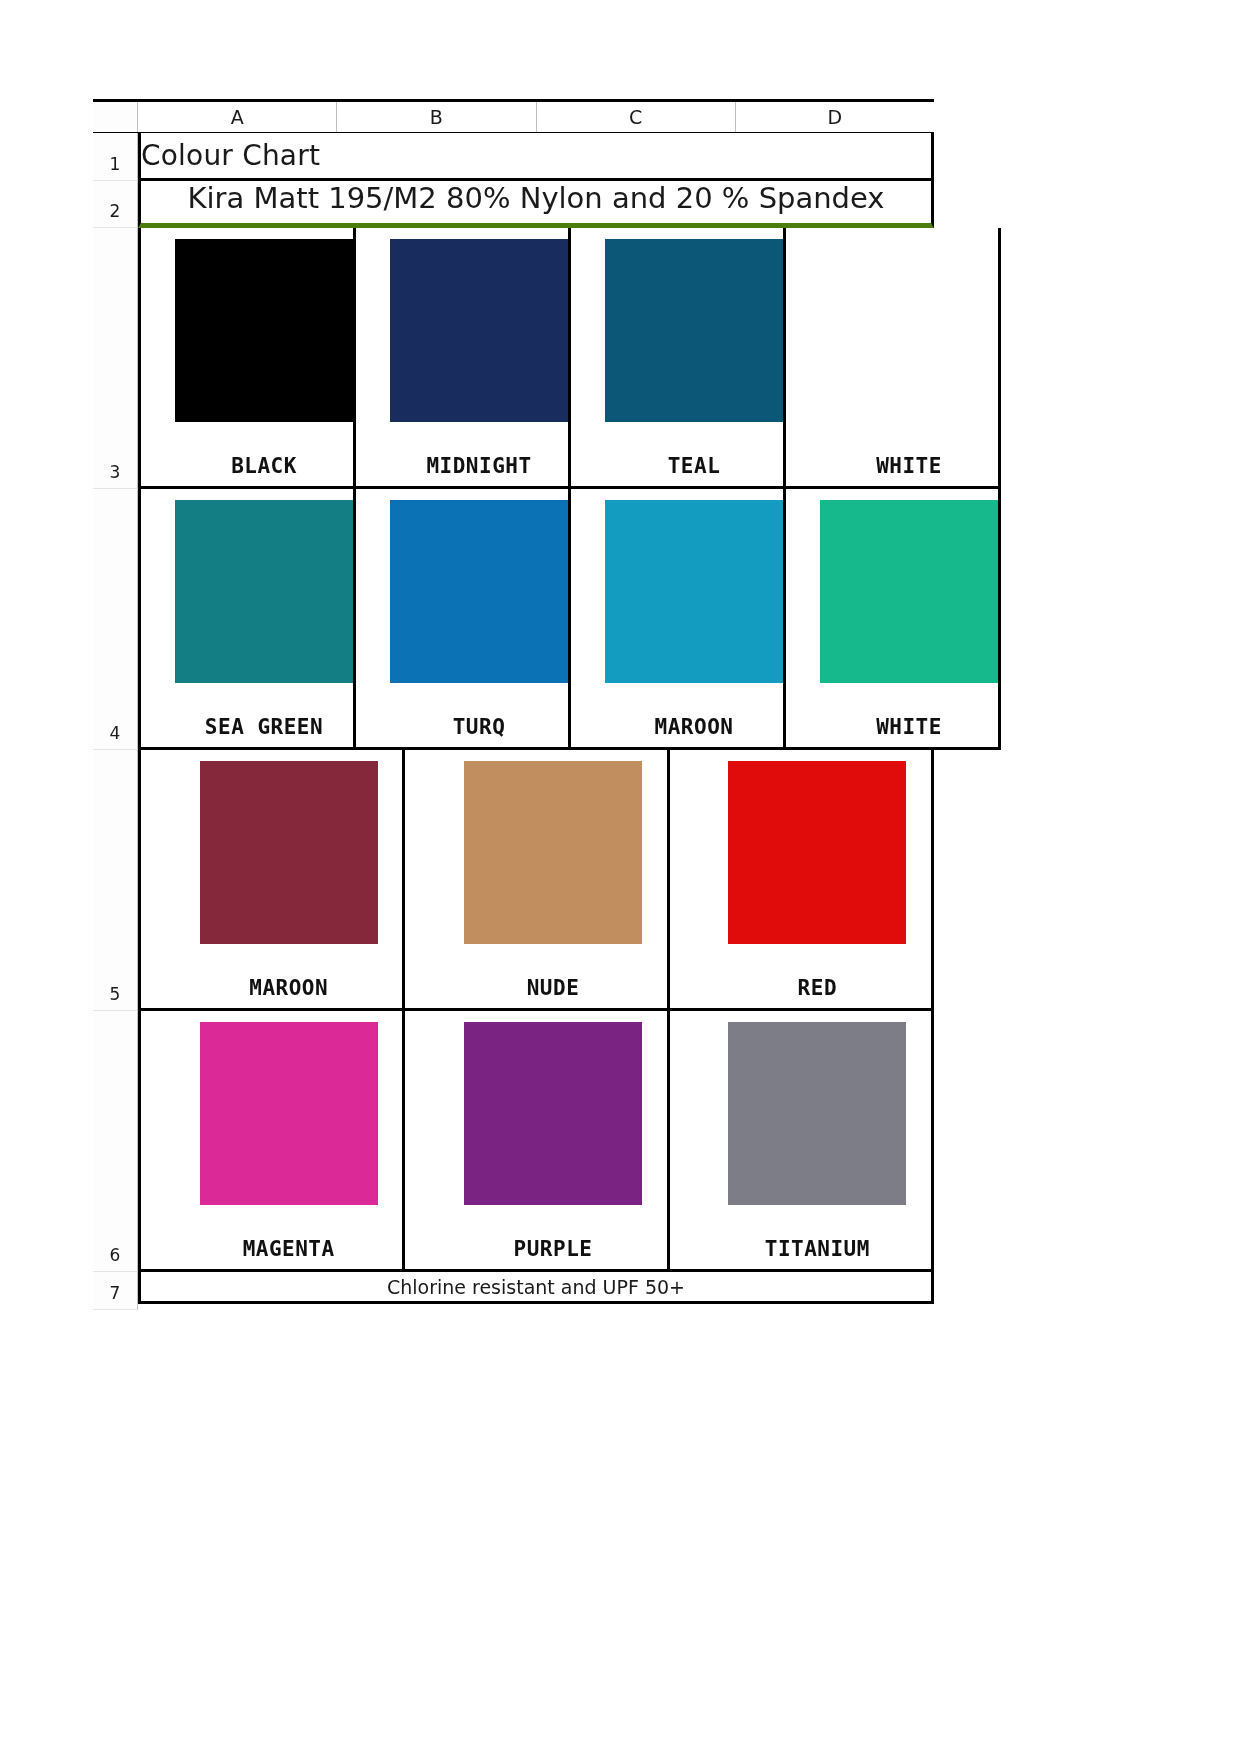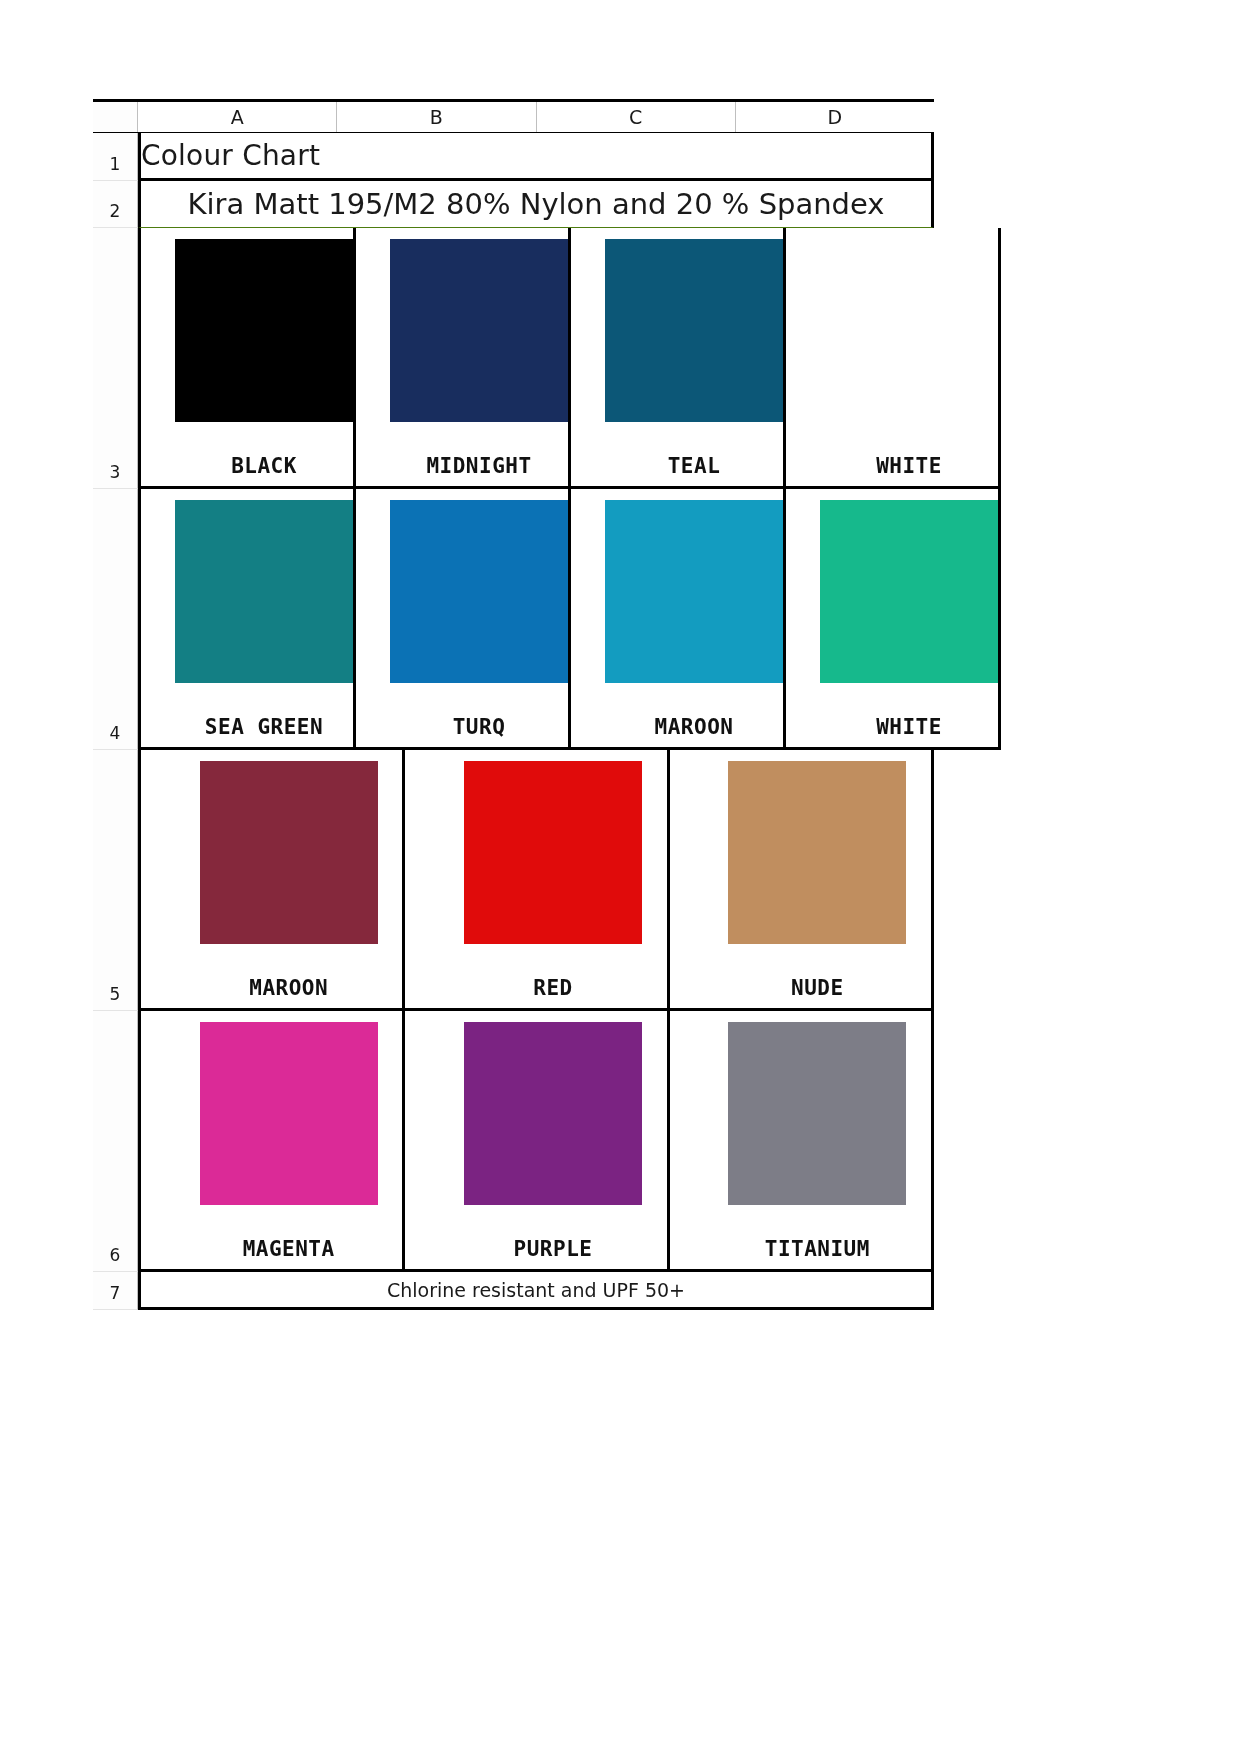--- a/index.html
+++ b/index.html
@@ -89,23 +89,22 @@
     width: 100%;
     text-align: left;
     font-size: 28px;
     color: #1a1a1a;
     letter-spacing: 0.2px;
     font-family: "DejaVu Sans", "Liberation Sans", sans-serif;
   }
   .subtitle-row .rowhead { height: 47px; }
   .subtitle-row .row-body {
     height: 47px;
-    align-items: center;
-    justify-content: center;
-    border-bottom: 1px solid #4d7c0f;
+    justify-content: center;
+    border-bottom: 5px solid #4d7c0f;
     border-top: none;
   }
   .subtitle-text {
     width: 100%;
     text-align: center;
     font-size: 29px;
     color: #1a1a1a;
     font-family: "DejaVu Sans", "Liberation Sans", sans-serif;
   }
 
@@ -141,21 +140,21 @@
     font-weight: bold;
     color: #111111;
     letter-spacing: 0.5px;
     font-family: "DejaVu Sans Mono", "Liberation Mono", monospace;
     white-space: nowrap;
   }
 
   
   .footer-row .rowhead { height: 38px; }
   .footer-row .row-body {
-    height: 38px;
+    height: 32px;
     align-items: center;
     justify-content: center;
     border-bottom: 3px solid #000;
   }
   .footer-text {
     width: 100%;
     text-align: center;
     font-size: 19px;
     color: #1a1a1a;
     font-family: "DejaVu Sans", "Liberation Sans", sans-serif;
@@ -233,27 +232,27 @@
   </div>
 
   <div class="grid-row swatch-row">
     <div class="rowhead">5</div>
     <div class="row-body">
       <div class="swatch-cell">
         <div class="swatch" style="background: rgb(133, 40, 60);"></div>
         <div class="swatch-label">MAROON</div>
       </div>
       <div class="swatch-cell">
+        <div class="swatch" style="background: rgb(192, 142, 95);"></div>
+        <div class="swatch-label">NUDE</div>
+      </div>
+      <div class="swatch-cell">
         <div class="swatch" style="background: rgb(224, 11, 11);"></div>
         <div class="swatch-label">RED</div>
       </div>
-      <div class="swatch-cell">
-        <div class="swatch" style="background: rgb(192, 142, 95);"></div>
-        <div class="swatch-label">NUDE</div>
-      </div>
     </div>
   </div>
 
   <div class="grid-row swatch-row">
     <div class="rowhead">6</div>
     <div class="row-body">
       <div class="swatch-cell">
         <div class="swatch" style="background: rgb(219, 42, 151);"></div>
         <div class="swatch-label">MAGENTA</div>
       </div>

